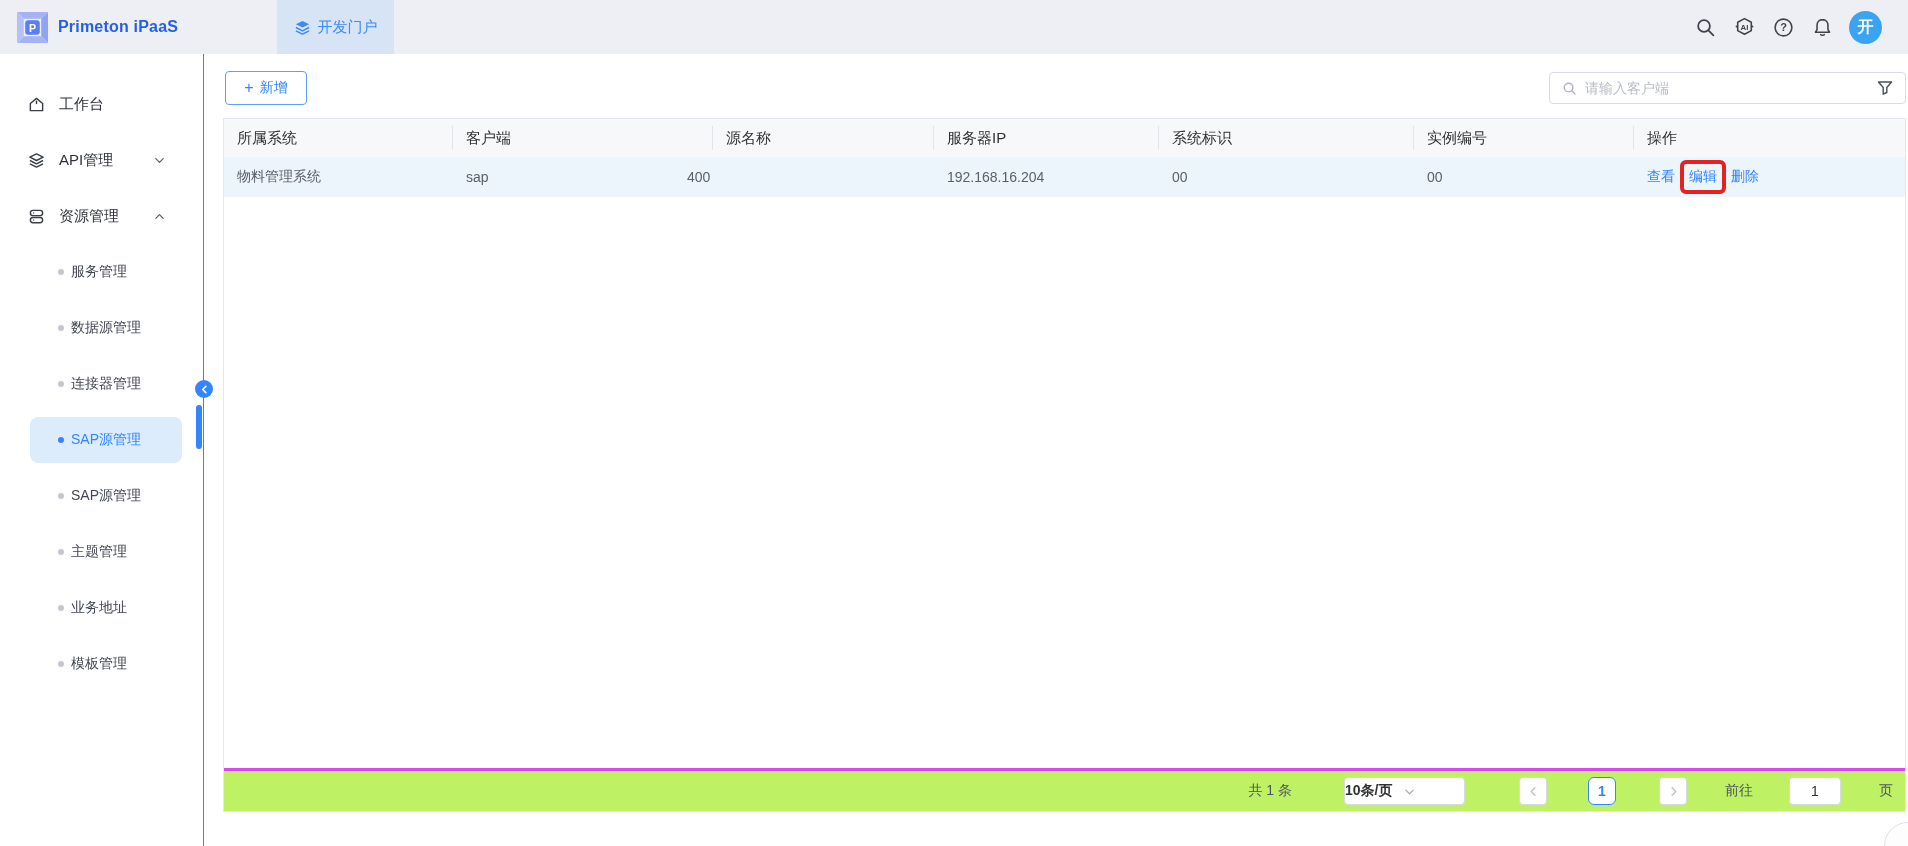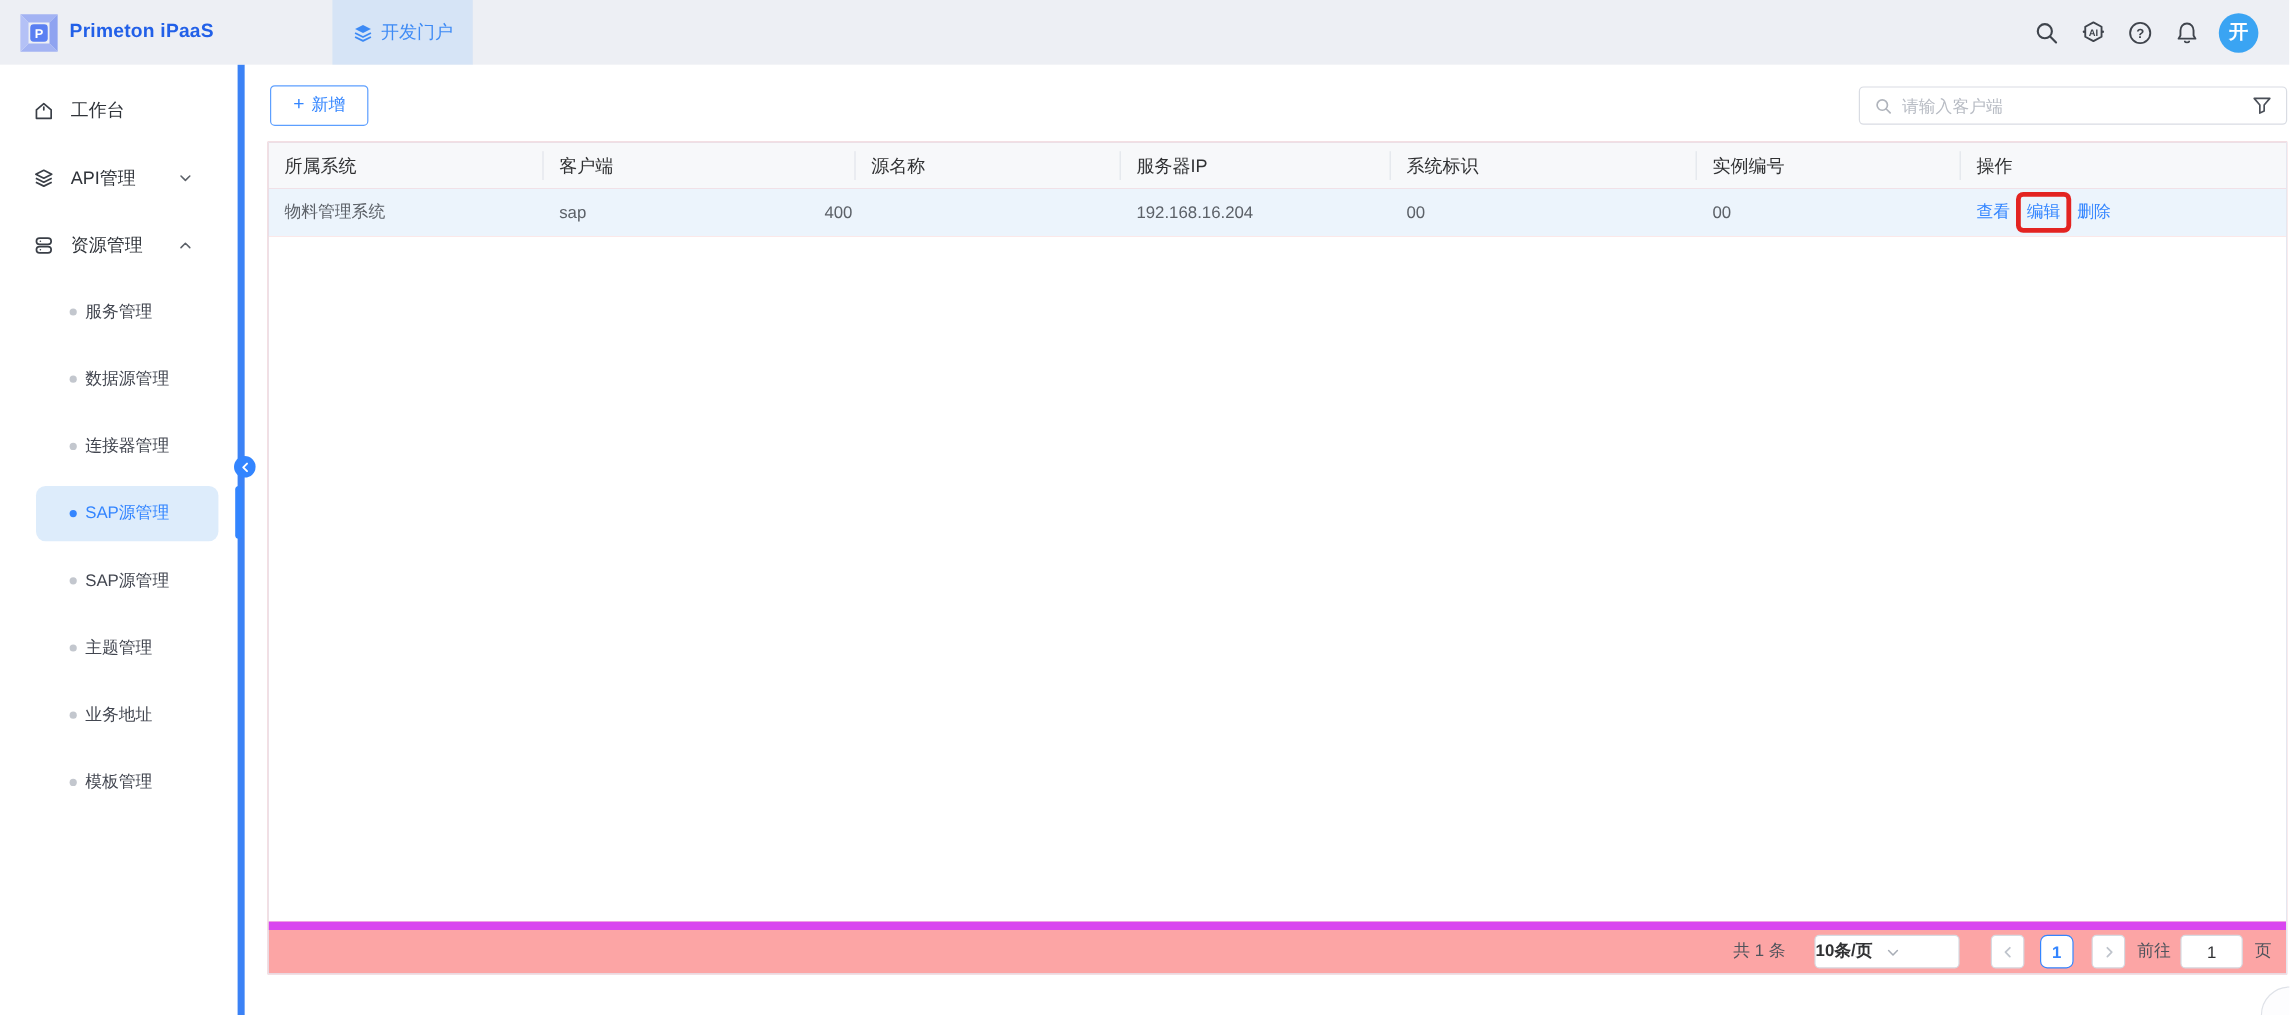--- a/index.html
+++ b/index.html
@@ -12,21 +12,21 @@
   .brand { position:absolute; left:16px; top:0; height:54px; display:flex; align-items:center; gap:9px; }
   .brand-logo { width:33px; height:33px; display:block; }
   .brand-name { font-size:16px; font-weight:bold; color:#2260e8; letter-spacing:.2px; }
   .portal-tab { position:absolute; left:277px; top:0; width:117px; height:54px; background:#d6e4f6; display:flex; align-items:center; justify-content:center; gap:7px; cursor:pointer; }
   .portal-tab .tab-label { font-size:15px; color:#3d8af5; }
   .header-right { position:absolute; right:26px; top:0; height:54px; display:flex; align-items:center; gap:15px; }
   .hicon { width:24px; height:24px; display:flex; align-items:center; justify-content:center; cursor:pointer; }
   .avatar { width:33px; height:33px; border-radius:50%; background:#3aa4f3; color:#fff; font-size:16px; font-weight:bold; display:flex; align-items:center; justify-content:center; cursor:pointer; }
 
   
-  .sidebar { position:absolute; left:0; top:54px; width:204px; height:792px; background:#fff; border-right:6px solid #3b82f6; padding-top:10px; }
+  .sidebar { position:absolute; left:0; top:54px; width:204px; height:792px; background:#fff; border-right:1px solid #3b82f6; padding-top:22px; }
   .menu-item { height:56px; display:flex; align-items:center; cursor:pointer; }
   .menu-item .mi-icon { width:17px; height:17px; margin-left:28px; flex:0 0 auto; }
   .menu-item .mi-label { margin-left:14px; font-size:15px; color:#2f3339; }
   .menu-item .mi-chevron { margin-left:auto; margin-right:38px; width:11px; height:11px; }
   .sub-item { height:56px; display:flex; align-items:center; cursor:pointer; position:relative; }
   .sub-item .bullet { width:6px; height:6px; border-radius:50%; background:#c3c7ce; margin-left:58px; flex:0 0 auto; }
   .sub-item .si-label { margin-left:7px; font-size:14px; color:#424650; }
   .sub-item.selected::before { content:""; position:absolute; left:30px; top:5px; width:152px; height:46px; background:#ddecfb; border-radius:8px; }
   .sub-item.selected .bullet { background:#3385ff; position:relative; }
   .sub-item.selected .si-label { color:#3385ff; position:relative; }
@@ -36,34 +36,34 @@
   
   .main { position:absolute; left:204px; top:54px; width:1704px; height:792px; background:#fff; }
   .btn-add { position:absolute; left:21px; top:17px; width:82px; height:34px; background:#fff; border:1px solid #5d9fff; border-radius:4px; color:#3385ff; font-size:14px; display:flex; align-items:center; justify-content:center; gap:6px; cursor:pointer; }
   .btn-add .plus { font-size:16px; line-height:1; margin-top:-1px; }
   .search-box { position:absolute; left:1345px; top:18px; width:357px; height:32px; border:1px solid #d9dce3; border-radius:4px; background:#fff; display:flex; align-items:center; }
   .search-box .s-icon { margin-left:12px; flex:0 0 auto; display:flex; }
   .search-box input { flex:1; border:none; outline:none; font-size:14px; color:#333; padding:0 8px; min-width:0; font-family:inherit; background:transparent; }
   .search-box input::placeholder { color:#b8bcc4; }
   .search-box .funnel { margin-right:12px; flex:0 0 auto; display:flex; cursor:pointer; }
 
-  .card { position:absolute; left:19px; top:64px; width:1683px; height:694px; border:1px solid #e4e7f0; background:#fca5a5; display:flex; flex-direction:column; }
+  .card { position:absolute; left:19px; top:64px; width:1683px; height:694px; border:1px solid #e4e7f0; background:#bef264; display:flex; flex-direction:column; }
   .thead { display:flex; height:38px; background:#f7f8fa; align-items:stretch; flex:0 0 auto; }
   .th { display:flex; align-items:center; padding-left:13px; font-size:15px; color:#303133; font-weight:500; position:relative; }
   .th:not(:last-child)::after { content:""; position:absolute; right:0; top:7px; bottom:7px; width:1px; background:#e2e5eb; }
   .trow { display:flex; height:40px; background:#ecf4fc; align-items:stretch; flex:0 0 auto; }
   .td { display:flex; align-items:center; padding-left:13px; font-size:14px; color:#5c6168; }
   .c0{width:229px;} .c1{width:221px;} .c2{width:260px;} .c3{width:225px;} .c4{width:255px;} .c5{width:220px;} .c6{flex:1;}
   .actions { gap:14px; }
   .link { color:#3385ff; font-size:14px; text-decoration:none; cursor:pointer; }
   .annot-wrap { position:relative; display:inline-flex; }
   .red-box { position:absolute; left:-9px; top:-8px; right:-9px; bottom:-8px; border:4px solid #e32321; border-radius:6px; pointer-events:none; }
   .tbody-fill { flex:1; background:#fff; }
 
-  .pager { flex:0 0 auto; height:43px; border-top:7px solid #d946ef; display:flex; align-items:center; justify-content:flex-end; padding-right:12px; font-size:14px; color:#4f545c; }
+  .pager { flex:0 0 auto; height:43px; border-top:3px solid #d946ef; display:flex; align-items:center; justify-content:flex-end; padding-right:12px; font-size:14px; color:#4f545c;gap:28px; }
   .pager .total { margin-right:24px; }
   .size-select { width:121px; height:28px; border:1px solid #d6dae1; border-radius:4px; background:#fff; display:flex; align-items:center; justify-content:flex-start; gap:12px; cursor:pointer; }
   .size-select .sz-label { font-weight:bold; color:#303133; font-size:14px; }
   .pg-btn { width:28px; height:28px; border:1px solid #d6dae1; border-radius:4px; background:#fff; display:flex; align-items:center; justify-content:center; }
   .pg-btn.disabled { cursor:default; }
   .pg-prev { margin-left:26px; }
   .pg-current { margin-left:13px; width:28px; height:28px; border:1px solid #3385ff; border-radius:6px; background:#fff; color:#3385ff; font-weight:bold; display:flex; align-items:center; justify-content:center; cursor:pointer; }
   .pg-next { margin-left:15px; }
   .goto-label { margin-left:10px; }
   .goto-input { margin-left:8px; width:52px; height:28px; border:1px solid #d6dae1; border-radius:4px; text-align:center; font-size:14px; color:#303133; outline:none; font-family:inherit; }

